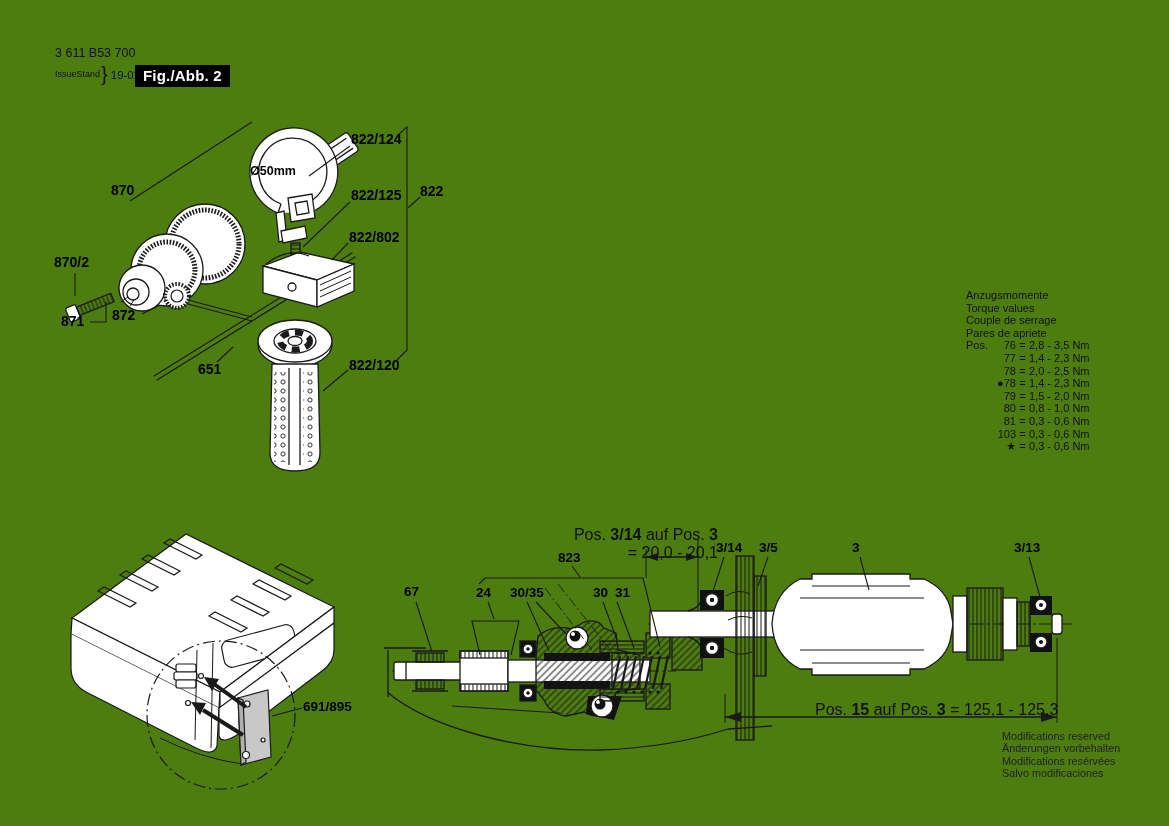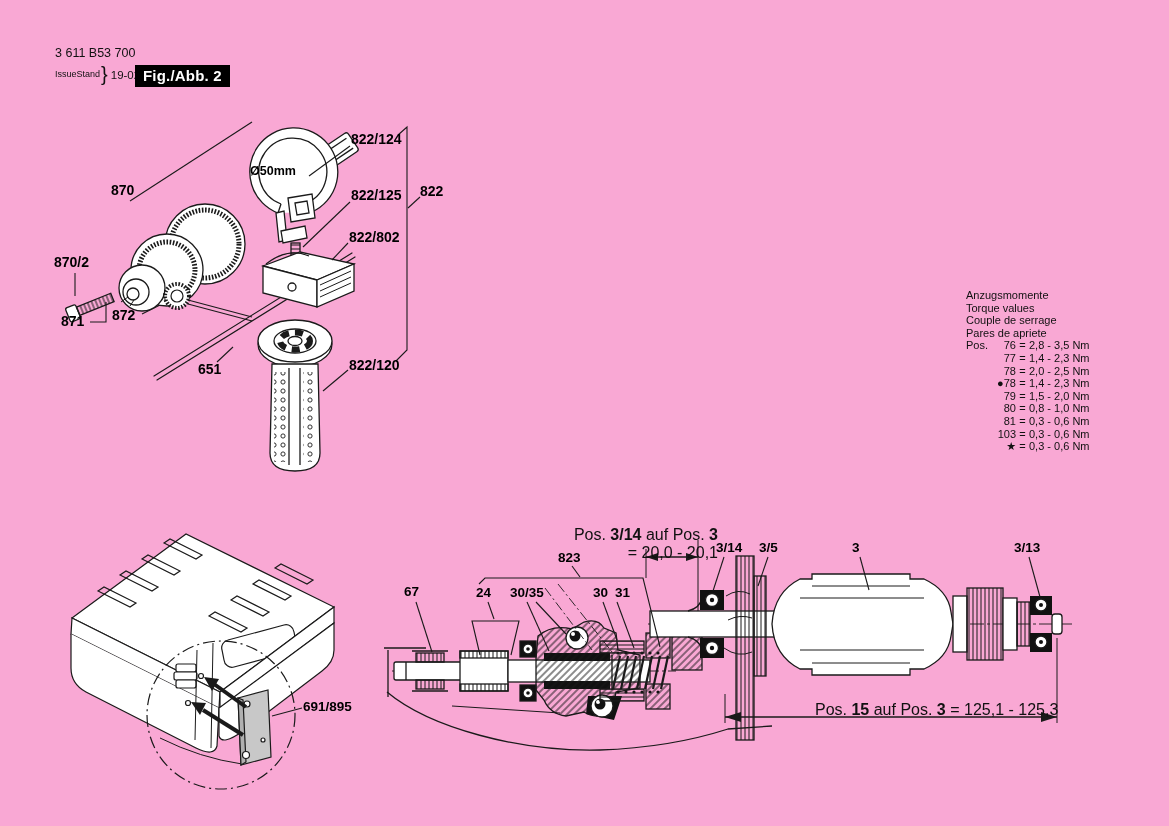--- a/index.html
+++ b/index.html
@@ -1,16 +1,16 @@
 <!DOCTYPE html>
 <html><head>
 <meta charset="utf-8">
 <style>
   html,body{margin:0;padding:0;background:#fff;}
-  #page{position:relative;width:1169px;height:826px;background:#f9a8d4;overflow:hidden;
+  #page{position:relative;width:1169px;height:826px;background:#4d7c0f;overflow:hidden;
         font-family:"Liberation Sans",sans-serif;color:#000;}
   svg{position:absolute;left:0;top:0;}
   .abs{position:absolute;white-space:nowrap;}
   .lbl{position:absolute;white-space:nowrap;font-weight:bold;font-size:14px;color:#000;}
   .lbl-s{font-size:13.5px;}
   .txt{font-size:11px;line-height:13px;color:#111;}
   .hdr-num{font-size:12.5px;color:#111;}
   .issue-stack{display:flex;align-items:center;gap:1px;}
   .issue-stack .two{display:flex;flex-direction:row;font-size:9px;line-height:9.5px;color:#111;}
   .issue-stack .brace{font-size:20px;font-weight:400;color:#111;transform:scaleY(1.05);}
@@ -438,14 +438,20 @@
       <span>Pos. </span><b>3/14</b><span> auf Pos. </span><b>3</b>
     </div>
     <div>= 20,0 - 20,1</div>
   </div>
   <div class="dim" style="left:815px;top:701px;">
     <span>Pos. </span><b>15</b><span> auf Pos. </span><b>3</b><span> = 125,1 - 125,3</span>
   </div>
 
   <div class="lbl lbl-s" style="left:303px;top:699px;">691/895</div>
 
+  <div class="foot" style="left:1002px;top:730px;">
+    <div>Modifications reserved</div>
+    <div>Änderungen vorbehalten</div>
+    <div>Modifications resérvées</div>
+    <div>Salvo modificaciones</div>
+  </div>
 
 </div>
 
 </body></html>

